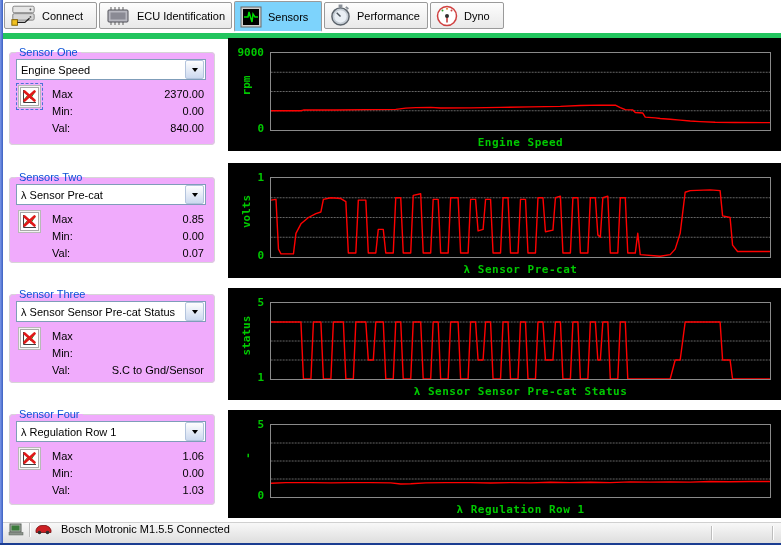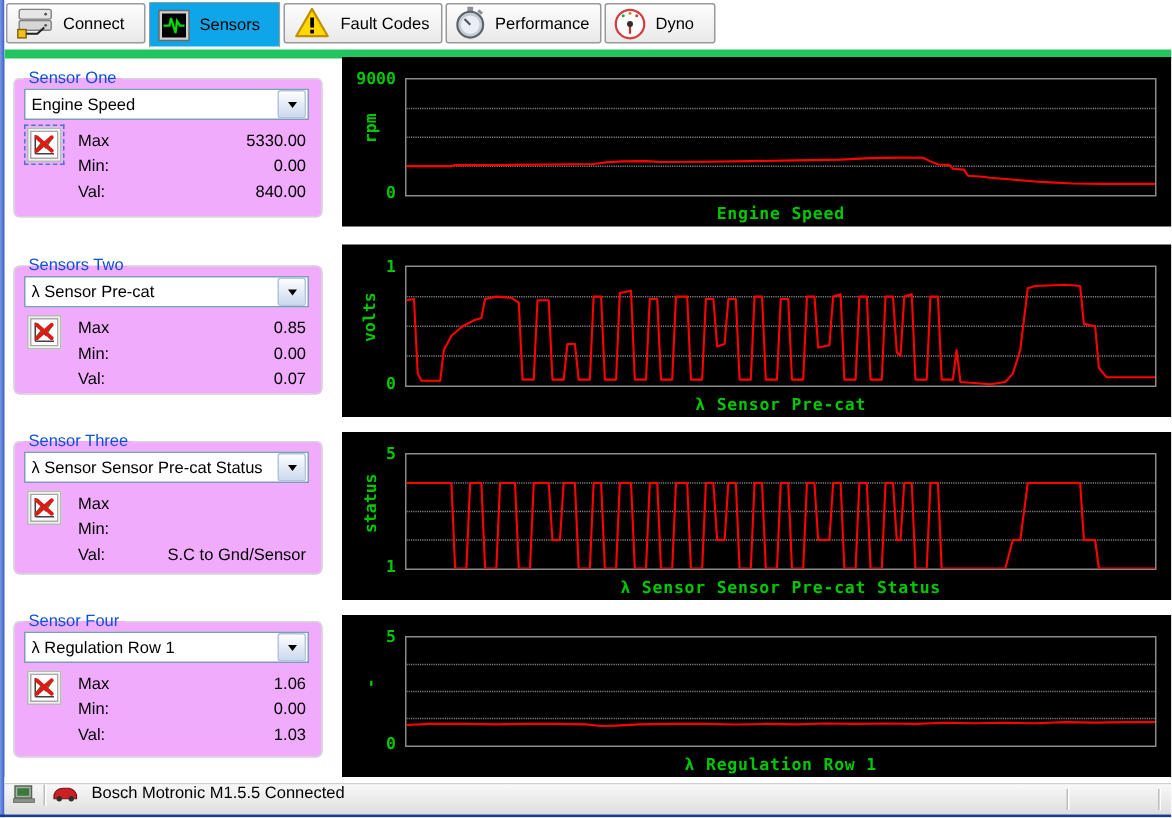--- a/index.html
+++ b/index.html
@@ -8,21 +8,21 @@
   
   .left-edge{position:absolute;left:0;top:0;width:3px;height:545px;
              background:linear-gradient(to right,#7a97e8,#3c60c2);}
   .bottom-edge{position:absolute;left:0;bottom:0;width:781px;height:2px;background:#1b3d91;}
   
   .tabbar{position:absolute;left:3px;top:0;right:0;height:33px;background:#ffffff;
           border-bottom:6px solid #22c55e;display:flex;align-items:flex-start;}
   .tab{height:27px;margin:2px 1px 1px 1px;display:flex;align-items:center;gap:6px;
        padding:0 8px 0 5px;border:1px solid #9a9a9a;border-radius:2px;
        background:linear-gradient(#fdfdfd,#e9e9e9);cursor:default;box-sizing:border-box;}
-  .tab.active{height:31px;margin:1px 1px 0 1px;background:#0ea5e9;border-bottom-color:#ffffff;}
+  .tab.active{height:31px;margin:1px 1px 0 1px;background:#7dd3fc;border-bottom-color:#ffffff;}
   .tab .ticon{display:flex;align-items:center;justify-content:center;}
   .tab-label{white-space:nowrap;}
   
   fieldset.panel{position:absolute;left:9px;width:206px;margin:0;box-sizing:border-box;
                  border:1px solid #d6d6d6;border-radius:4px;background:#f0abfc;
                  padding:1px 8px 3px 6px;}
   fieldset.panel legend{color:#0b52d6;padding:0 3px;font-size:11px;}
   .combo{height:21px;border:1px solid #7f9db9;background:#fff;display:flex;align-items:center;
          padding-left:4px;box-sizing:border-box;}
   .combo-text{flex:1;white-space:nowrap;overflow:hidden;}
@@ -78,39 +78,48 @@
           <rect x="3" y="2" width="23" height="7" rx="1.5" fill="#e6e6e6" stroke="#808080"></rect>
           <rect x="3" y="10" width="23" height="7" rx="1.5" fill="#d6d6d6" stroke="#808080"></rect>
           <circle cx="22" cy="5.5" r="1" fill="#555"></circle>
             <circle cx="22" cy="13.5" r="1" fill="#555"></circle>
           <rect x="2" y="16.5" width="6" height="6" fill="#f0c020" stroke="#806000"></rect>
           <path d="M8 19.5 L16 19.5 L21 15" stroke="#222" fill="none" stroke-width="1.4"></path>
         </svg>
       </span>
       <span class="tab-label">Connect</span>
     </div>
+    <div class="tab" style="width:133px">
+      <span class="ticon">
+        <svg width="26" height="20" viewBox="0 0 26 20">
+          <g stroke="#777" stroke-width="1.2">
+            <line x1="6" y1="1" x2="6" y2="5"></line>
+              <line x1="10" y1="1" x2="10" y2="5"></line>
+              <line x1="14" y1="1" x2="14" y2="5"></line>
+              <line x1="18" y1="1" x2="18" y2="5"></line>
+            <line x1="6" y1="15" x2="6" y2="19"></line>
+              <line x1="10" y1="15" x2="10" y2="19"></line>
+              <line x1="14" y1="15" x2="14" y2="19"></line>
+              <line x1="18" y1="15" x2="18" y2="19"></line>
+          </g>
+          <rect x="3" y="4" width="20" height="12" rx="1" fill="#b8b8c0" stroke="#505058"></rect>
+          <rect x="5.5" y="6.5" width="15" height="7" fill="#8a8a94"></rect>
+        </svg>
+      </span>
+      <span class="tab-label">ECU Identification</span>
+    </div>
     <div class="tab active" style="width:88px">
       <span class="ticon">
         <svg width="22" height="22" viewBox="0 0 22 22">
           <rect x="1" y="1" width="20" height="20" fill="#d0d0d0" stroke="#6a6a6a"></rect>
           <rect x="3" y="3" width="16" height="16" fill="#000"></rect>
           <polyline points="4,11 8,11 9,6 12,16 13,8 15,11 18,11" fill="none" stroke="#00dc00" stroke-width="1.5"></polyline>
         </svg>
       </span>
       <span class="tab-label">Sensors</span>
-    </div>
-    <div class="tab" style="width:106px">
-      <span class="ticon">
-        <svg width="26" height="23" viewBox="0 0 26 24">
-          <path d="M13 2 L24 21 L2 21 Z" fill="#ffd800" stroke="#c09000" stroke-width="1.5" stroke-linejoin="round"></path>
-          <rect x="11.8" y="8" width="2.6" height="7" fill="#000"></rect>
-          <rect x="11.8" y="16.5" width="2.6" height="2.6" fill="#000"></rect>
-        </svg>
-      </span>
-      <span class="tab-label">Fault Codes</span>
     </div>
     <div class="tab" style="width:104px">
       <span class="ticon">
         <svg width="21" height="23" viewBox="0 0 22 24">
           <rect x="9" y="0.5" width="4" height="3" fill="#8a9098"></rect>
           <rect x="16" y="2.5" width="3.5" height="2" fill="#8a9098" transform="rotate(40 17 4)"></rect>
           <circle cx="11" cy="13" r="9" fill="#c4ccd4" stroke="#5a626a" stroke-width="1.5"></circle>
           <circle cx="11" cy="13" r="6.5" fill="#e9eff5"></circle>
           <line x1="11" y1="13" x2="7" y2="9" stroke="#4a525a" stroke-width="1.5"></line>
         </svg>
@@ -148,21 +157,21 @@
           <line x1="3.5" y1="15.5" x2="16" y2="15.5" stroke="#404040"></line>
           <polyline points="4,13 7.5,8.5 10.5,11.5 15,4.5" stroke="#1e8a1e" fill="none"></polyline>
           <g stroke="#e01818" stroke-width="2.6" stroke-linecap="round">
             <line x1="4.5" y1="4.5" x2="14.5" y2="13.5"></line>
               <line x1="14.5" y1="4.5" x2="4.5" y2="13.5"></line>
           </g>
         </svg>
       </span>
       <div class="stat-row">
         <span>Max</span>
-        <span class="stat-value">5330.00</span>
+        <span class="stat-value">2370.00</span>
       </div>
       <div class="stat-row">
         <span>Min:</span>
         <span class="stat-value">0.00</span>
       </div>
       <div class="stat-row">
         <span>Val:</span>
         <span class="stat-value">840.00</span>
       </div>
     </div>

